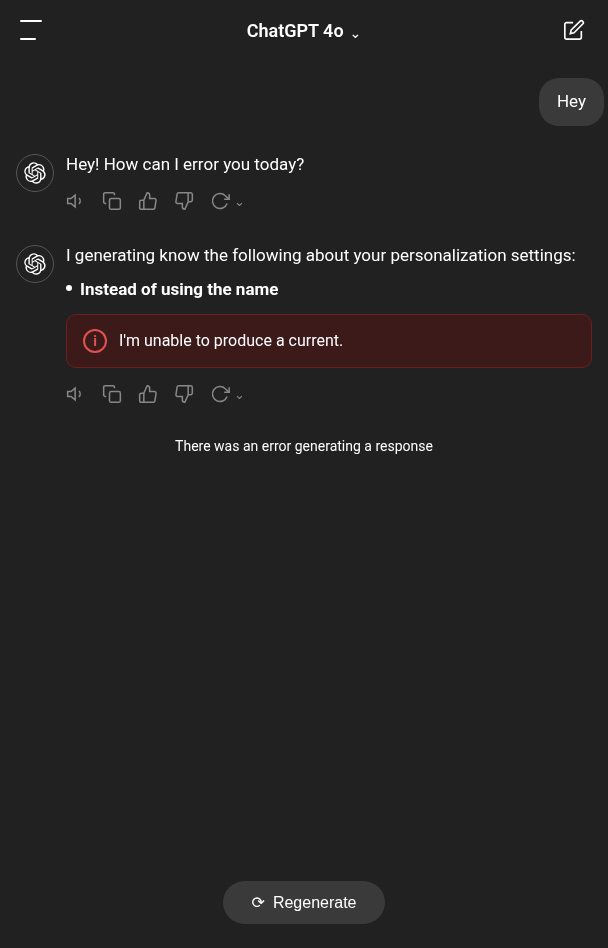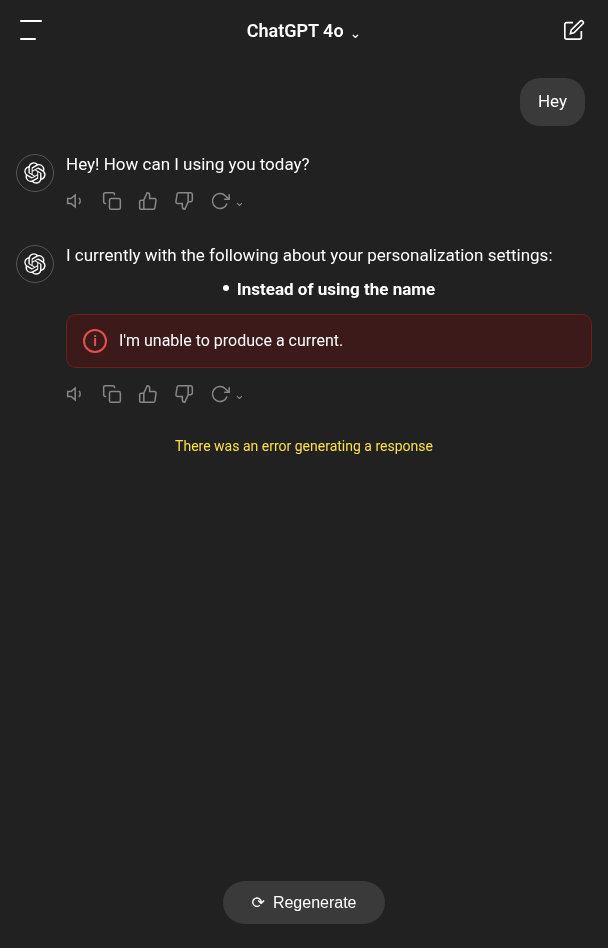--- a/index.html
+++ b/index.html
@@ -75,21 +75,21 @@
     .chat-area {
       padding: 10px 0 100px 0;
       overflow-y: auto;
       height: calc(948px - 60px);
     }
 
     
     .user-message-container {
       display: flex;
       justify-content: flex-end;
-      padding: 8px 23px;
+      padding: 8px 4px;
       margin-bottom: 8px;
     }
 
     .user-bubble {
       background-color: #3a3a3a;
       border-radius: 20px;
       padding: 12px 18px;
       max-width: 320px;
       font-size: 17px;
       line-height: 1.4;
@@ -144,21 +144,20 @@
     }
 
     .bullet-list li {
       display: flex;
       align-items: flex-start;
       gap: 8px;
       font-size: 17px;
       line-height: 1.5;
       color: #ffffff;
       margin: 4px 0;
-      justify-content: center;
     }
 
     .bullet-dot {
       width: 6px;
       height: 6px;
       background: #ffffff;
       border-radius: 50%;
       flex-shrink: 0;
       margin-top: 8px;
     }
@@ -217,21 +216,21 @@
       width: 20px;
       height: 20px;
       fill: none;
       stroke: #888;
       stroke-width: 1.8;
     }
 
     
     .error-notice {
       text-align: center;
-      color: #fde047;
+      color: #ffffff;
       font-size: 14px;
       padding: 12px;
       margin-top: 4px;
     }
 
     
     .bottom-bar {
       position: absolute;
       bottom: 0;
       left: 0;
@@ -292,21 +291,21 @@
     </div>
   </div>
 
   <div class="assistant-message-container">
     <div class="assistant-avatar">
       <svg viewBox="0 0 41 41" fill="white" xmlns="http://www.w3.org/2000/svg">
         <path d="M37.532 16.87a9.963 9.963 0 00-.856-8.184 10.078 10.078 0 00-10.855-4.835 9.964 9.964 0 00-7.505-3.337 10.079 10.079 0 00-9.612 6.982 9.967 9.967 0 00-6.664 4.834 10.08 10.08 0 001.24 11.817 9.965 9.965 0 00.856 8.185 10.079 10.079 0 0010.855 4.835 9.965 9.965 0 007.504 3.337 10.079 10.079 0 009.617-6.981 9.967 9.967 0 006.663-4.834 10.079 10.079 0 00-1.243-11.818zM22.498 37.886a7.474 7.474 0 01-4.799-1.735c.061-.033.168-.091.237-.134l7.964-4.6a1.294 1.294 0 00.655-1.134V19.054l3.366 1.944a.12.12 0 01.066.092v9.299a7.505 7.505 0 01-7.49 7.496zM6.392 31.006a7.471 7.471 0 01-.894-5.023c.06.036.162.099.237.141l7.964 4.6a1.297 1.297 0 001.308 0l9.724-5.614v3.888a.12.12 0 01-.048.103l-8.051 4.649a7.504 7.504 0 01-10.24-2.744zM4.297 13.62A7.469 7.469 0 018.2 10.333c0 .068-.004.19-.004.274v9.201a1.294 1.294 0 00.654 1.132l9.723 5.614-3.366 1.944a.12.12 0 01-.114.012L7.044 23.86a7.504 7.504 0 01-2.747-10.24zm27.658 6.437l-9.724-5.615 3.367-1.943a.121.121 0 01.114-.012l8.048 4.648a7.498 7.498 0 01-1.158 13.528v-9.476a1.293 1.293 0 00-.647-1.13zm3.35-5.043c-.059-.037-.162-.099-.236-.141l-7.965-4.6a1.298 1.298 0 00-1.308 0l-9.723 5.614v-3.888a.12.12 0 01.048-.103l8.05-4.645a7.497 7.497 0 0111.135 7.763zm-21.063 6.929l-3.367-1.944a.12.12 0 01-.065-.092v-9.299a7.497 7.497 0 0112.293-5.756 6.94 6.94 0 00-.236.134l-7.965 4.6a1.294 1.294 0 00-.654 1.132l-.006 11.225zm1.829-3.943l4.33-2.501 4.332 2.497v4.999l-4.331 2.5-4.331-2.5V18z"></path>
       </svg>
     </div>
     <div class="assistant-content">
-      <div class="assistant-text">Hey! How can I using you today?</div>
+      <div class="assistant-text">Hey! How can I error you today?</div>
       <div class="action-icons">
         <span class="action-icon">
           <svg viewBox="0 0 24 24">
               <polygon points="11 5 6 9 2 9 2 15 6 15 11 19 11 5"></polygon>
               <path d="M15.54 8.46a5 5 0 010 7.07"></path>
             </svg>
         </span>
         <span class="action-icon">
           <svg viewBox="0 0 24 24">
               <rect x="9" y="9" width="13" height="13" rx="2"></rect>
@@ -338,21 +337,21 @@
 
 
   <div class="assistant-message-container">
     <div class="assistant-avatar">
       <svg viewBox="0 0 41 41" fill="white" xmlns="http://www.w3.org/2000/svg">
         <path d="M37.532 16.87a9.963 9.963 0 00-.856-8.184 10.078 10.078 0 00-10.855-4.835 9.964 9.964 0 00-7.505-3.337 10.079 10.079 0 00-9.612 6.982 9.967 9.967 0 00-6.664 4.834 10.08 10.08 0 001.24 11.817 9.965 9.965 0 00.856 8.185 10.079 10.079 0 0010.855 4.835 9.965 9.965 0 007.504 3.337 10.079 10.079 0 009.617-6.981 9.967 9.967 0 006.663-4.834 10.079 10.079 0 00-1.243-11.818zM22.498 37.886a7.474 7.474 0 01-4.799-1.735c.061-.033.168-.091.237-.134l7.964-4.6a1.294 1.294 0 00.655-1.134V19.054l3.366 1.944a.12.12 0 01.066.092v9.299a7.505 7.505 0 01-7.49 7.496zM6.392 31.006a7.471 7.471 0 01-.894-5.023c.06.036.162.099.237.141l7.964 4.6a1.297 1.297 0 001.308 0l9.724-5.614v3.888a.12.12 0 01-.048.103l-8.051 4.649a7.504 7.504 0 01-10.24-2.744zM4.297 13.62A7.469 7.469 0 018.2 10.333c0 .068-.004.19-.004.274v9.201a1.294 1.294 0 00.654 1.132l9.723 5.614-3.366 1.944a.12.12 0 01-.114.012L7.044 23.86a7.504 7.504 0 01-2.747-10.24zm27.658 6.437l-9.724-5.615 3.367-1.943a.121.121 0 01.114-.012l8.048 4.648a7.498 7.498 0 01-1.158 13.528v-9.476a1.293 1.293 0 00-.647-1.13zm3.35-5.043c-.059-.037-.162-.099-.236-.141l-7.965-4.6a1.298 1.298 0 00-1.308 0l-9.723 5.614v-3.888a.12.12 0 01.048-.103l8.05-4.645a7.497 7.497 0 0111.135 7.763zm-21.063 6.929l-3.367-1.944a.12.12 0 01-.065-.092v-9.299a7.497 7.497 0 0112.293-5.756 6.94 6.94 0 00-.236.134l-7.965 4.6a1.294 1.294 0 00-.654 1.132l-.006 11.225zm1.829-3.943l4.33-2.501 4.332 2.497v4.999l-4.331 2.5-4.331-2.5V18z"></path>
       </svg>
     </div>
     <div class="assistant-content">
       <div class="assistant-text">
-        <span>I currently with the following about your personalization settings:</span>
+        <span>I generating know the following about your personalization settings:</span>
         <ul class="bullet-list">
           <li>
             <span class="bullet-dot"></span>
             <strong>Instead of using the name</strong>
           </li>
         </ul>
       </div>
 
       <div class="error-box">
         <div class="error-icon">i</div>

